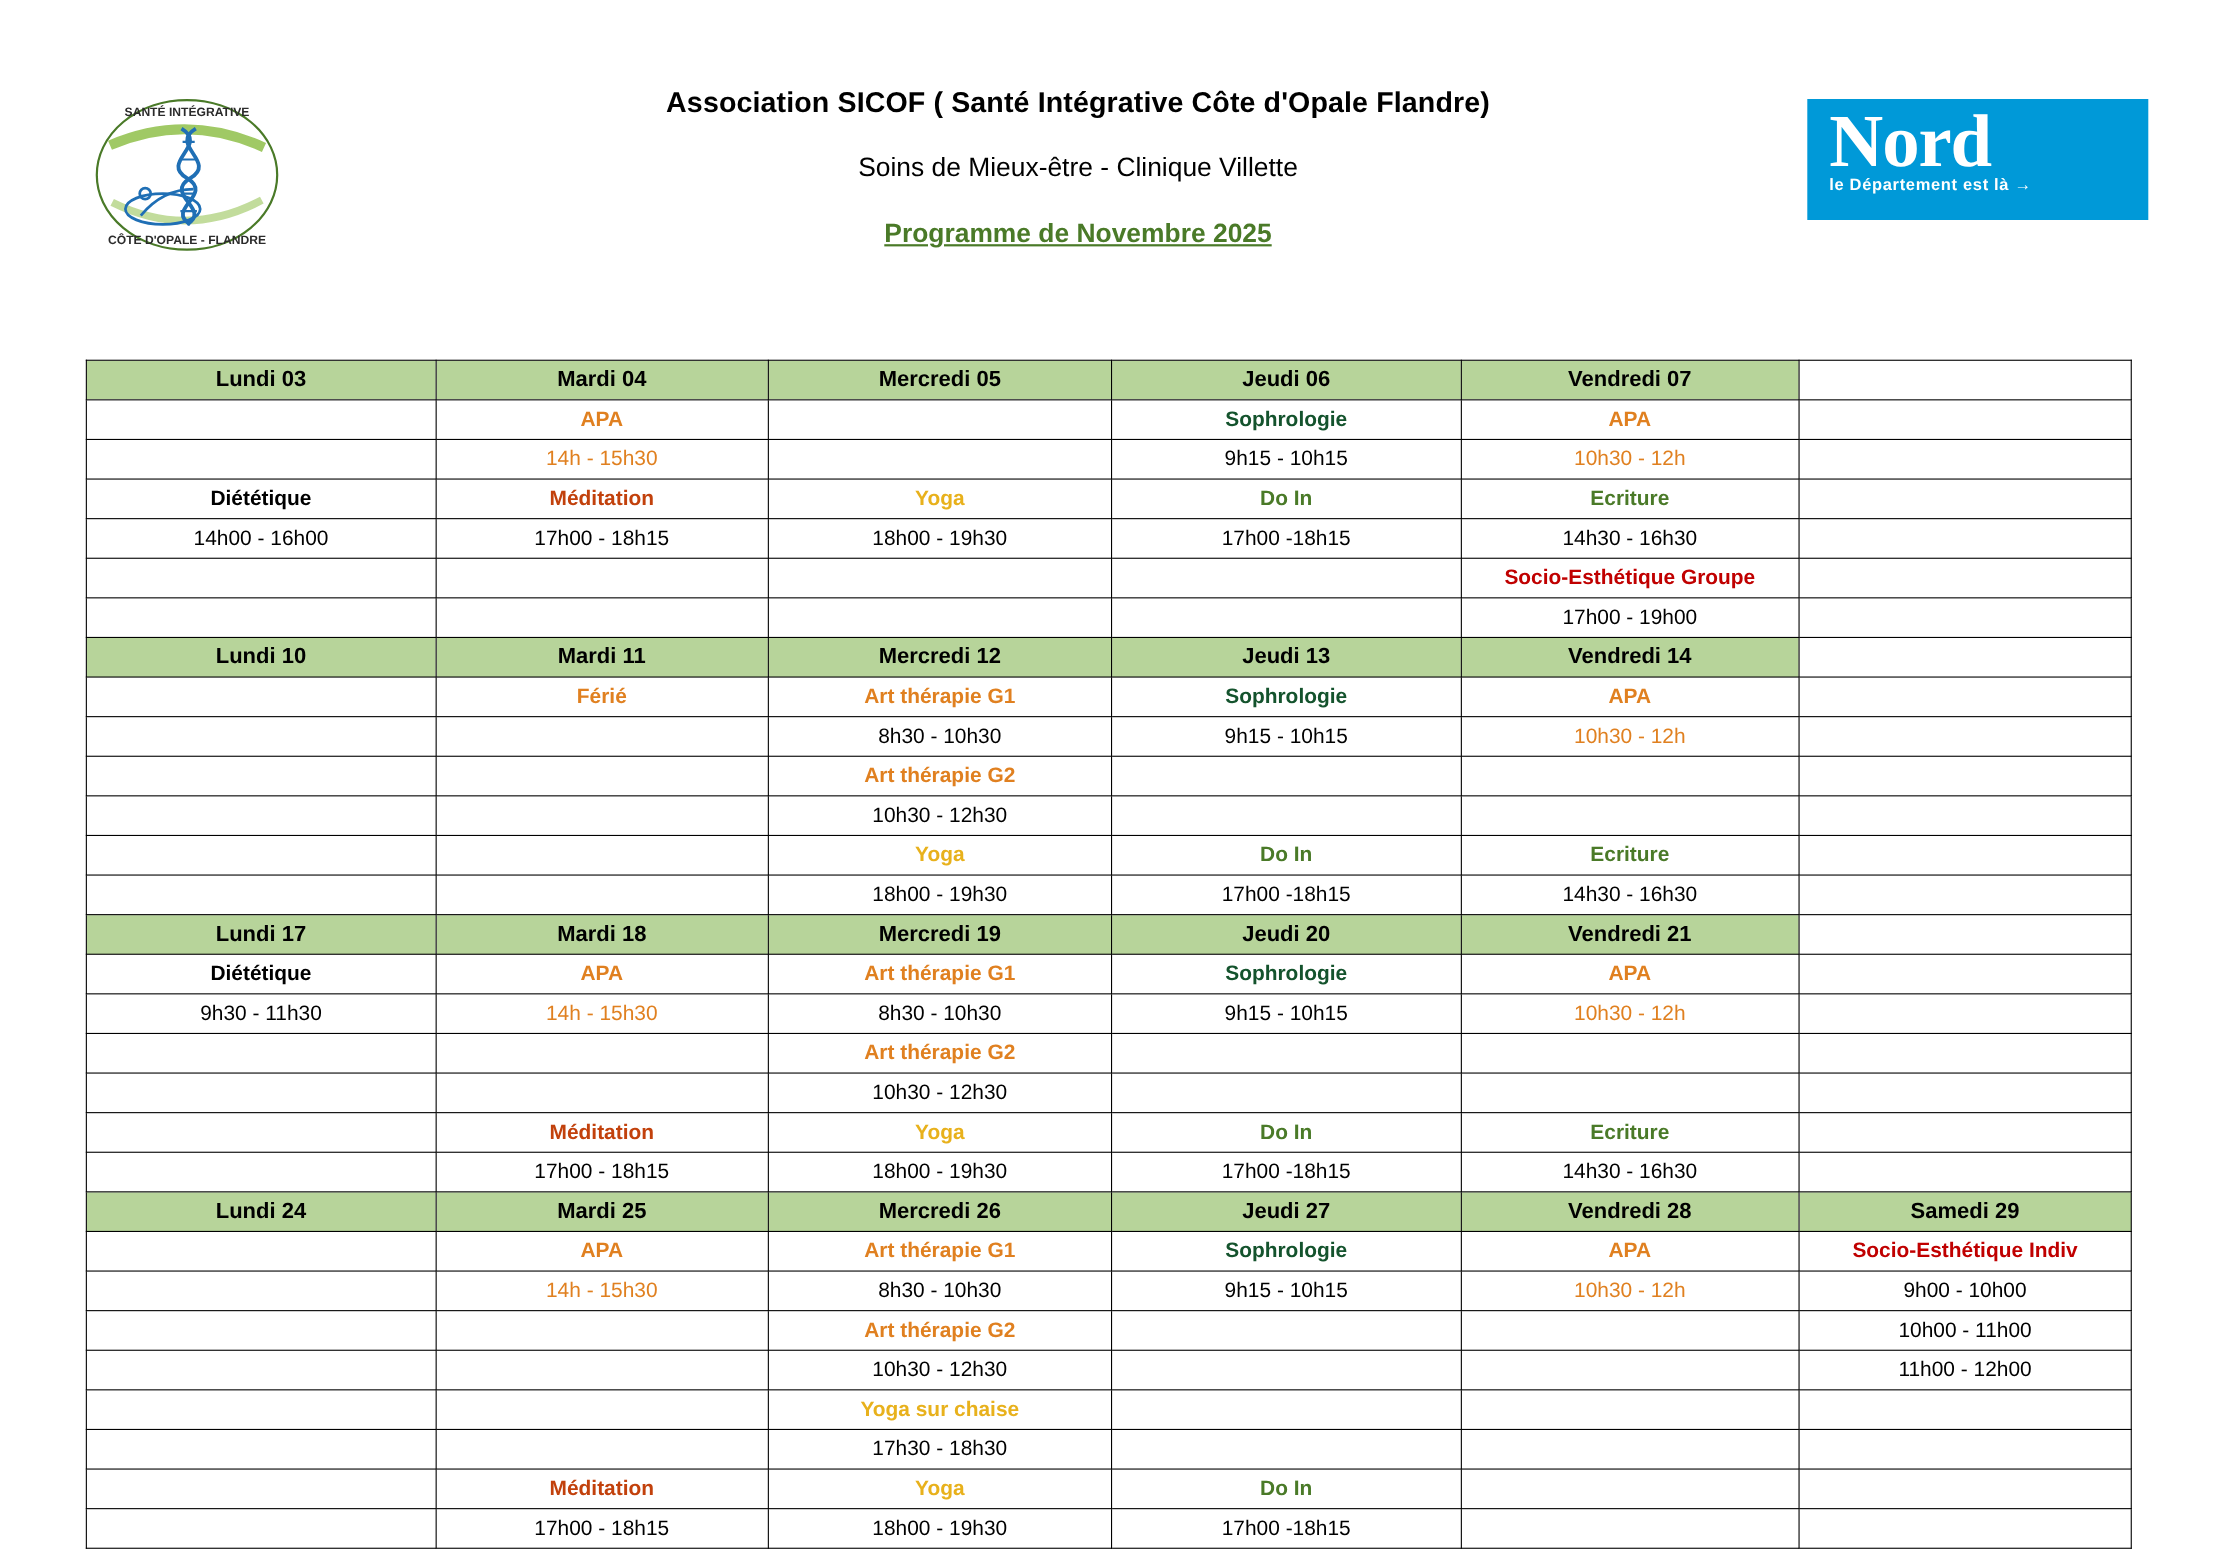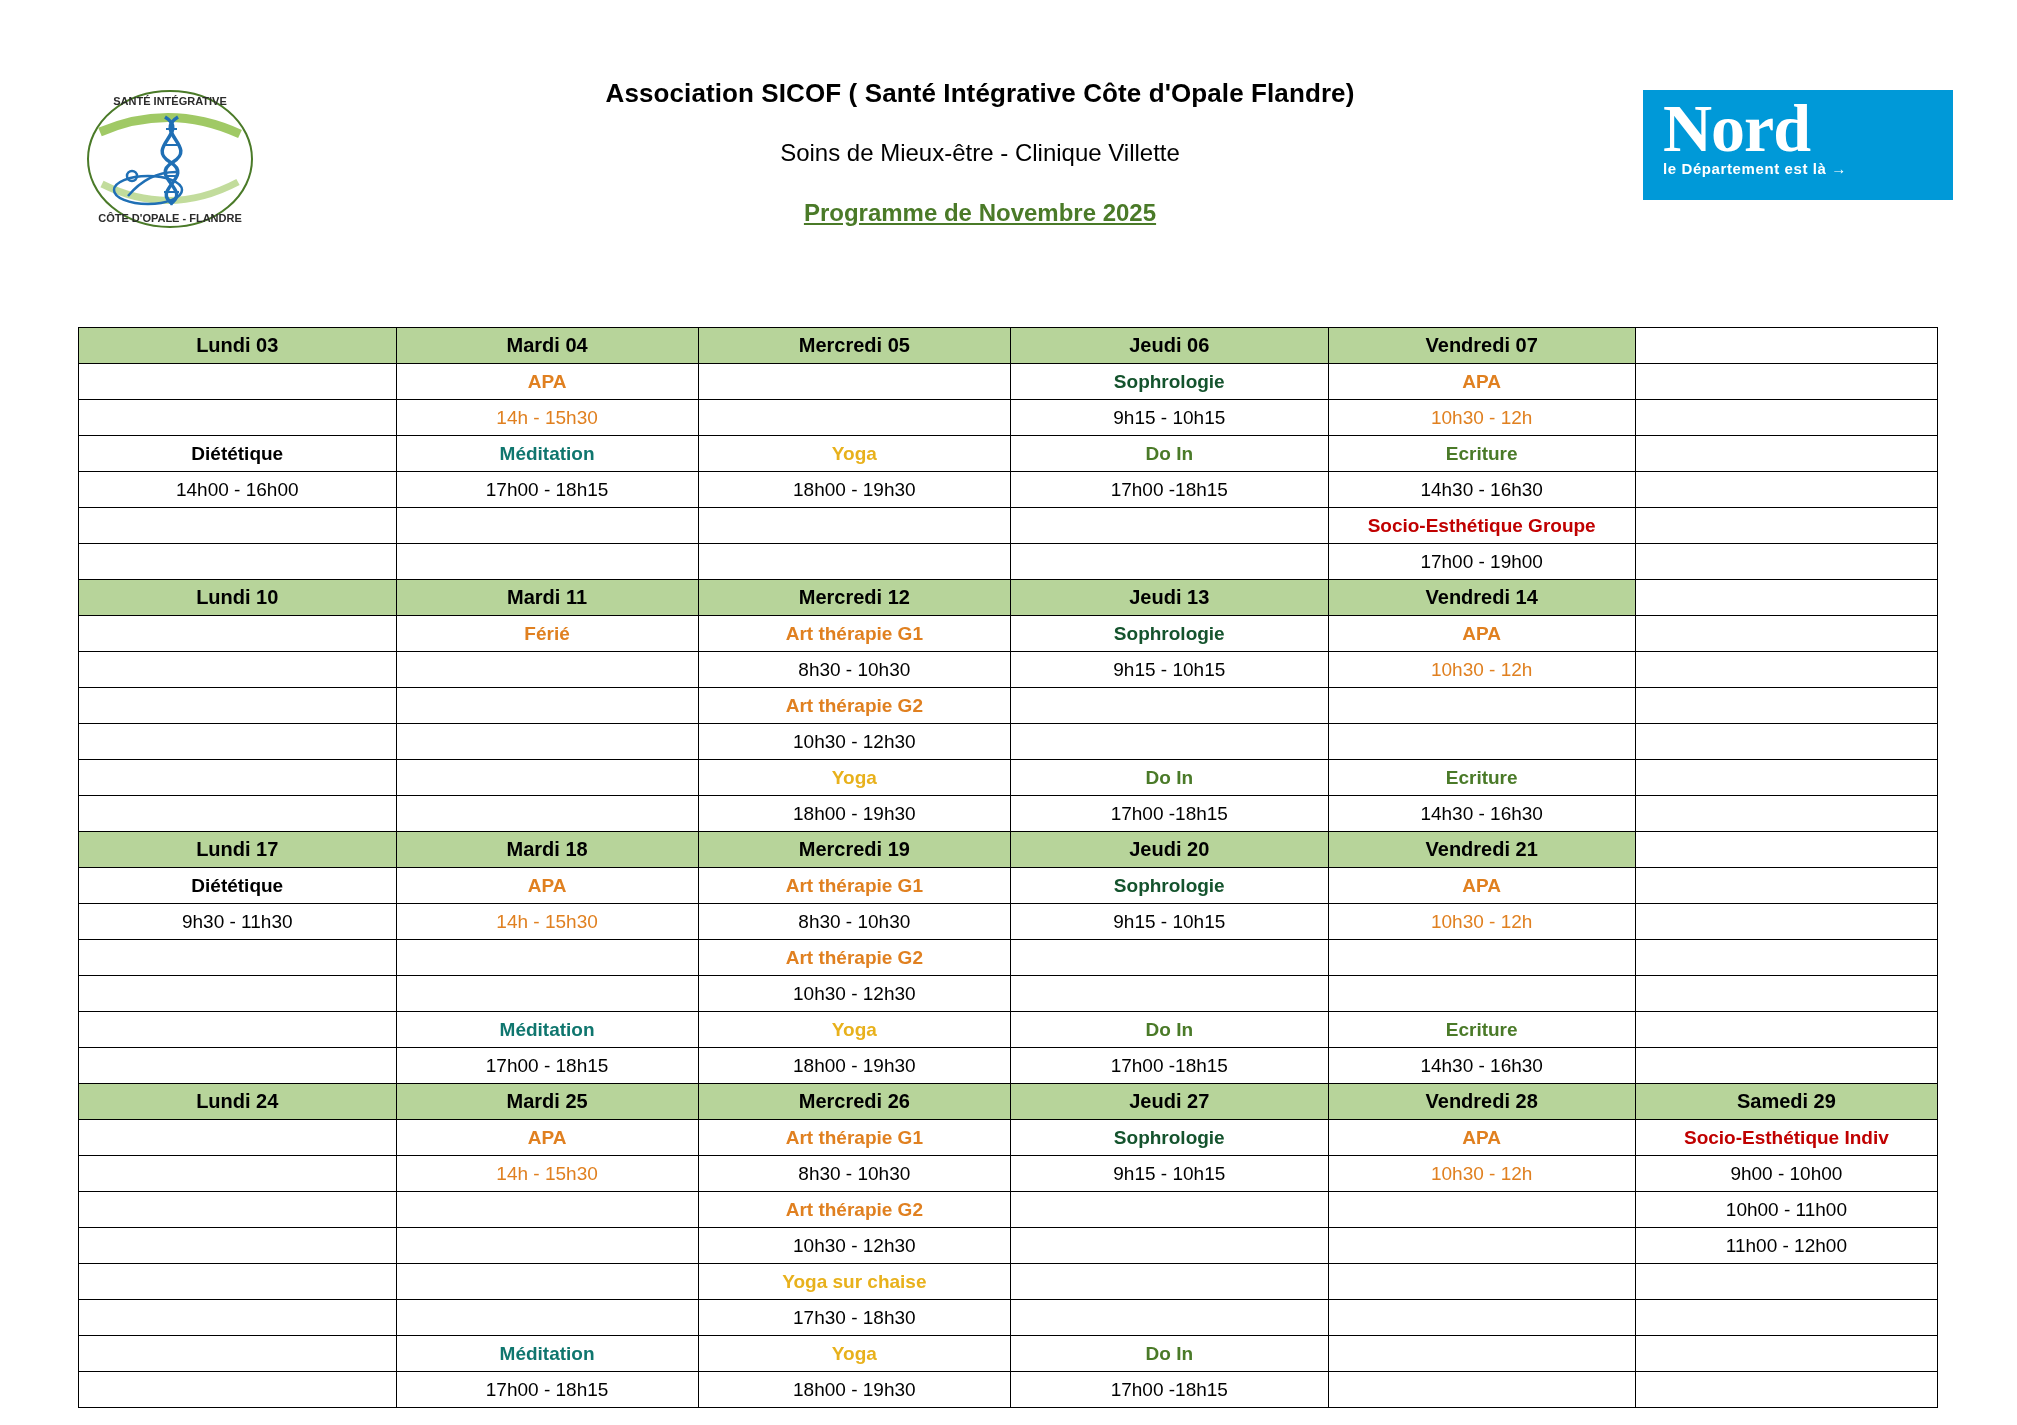--- a/index.html
+++ b/index.html
@@ -122,21 +122,21 @@
     font-weight: bold;
     font-size: 20px;
   }
   tr.week-head td.nocell { background: transparent; }
 
   .act { font-weight: bold; }
   .c-orange { color: #e08020; }
   .c-blue   { color: #14532d; }
   .c-green  { color: #4a7a28; }
   .c-yellow { color: #e8b11c; }
-  .c-purple { color: #0f766e; }
+  .c-purple { color: #c2410c; }
   .c-red    { color: #c00000; }
   .c-black  { color: #000000; }
   .time-orange { color: #e08020; margin-top: 24px; }
 </style>
 </head>
 <body>
 
 <div class="header">
 
   <div class="logo-wrap">

